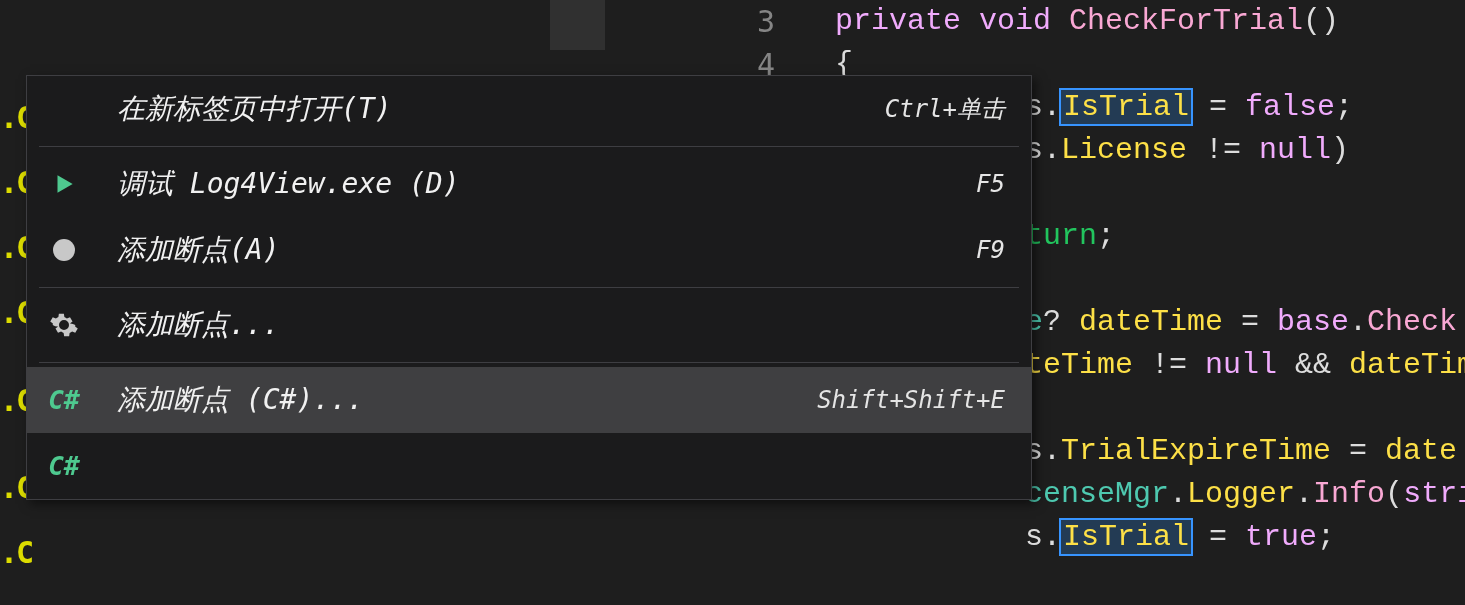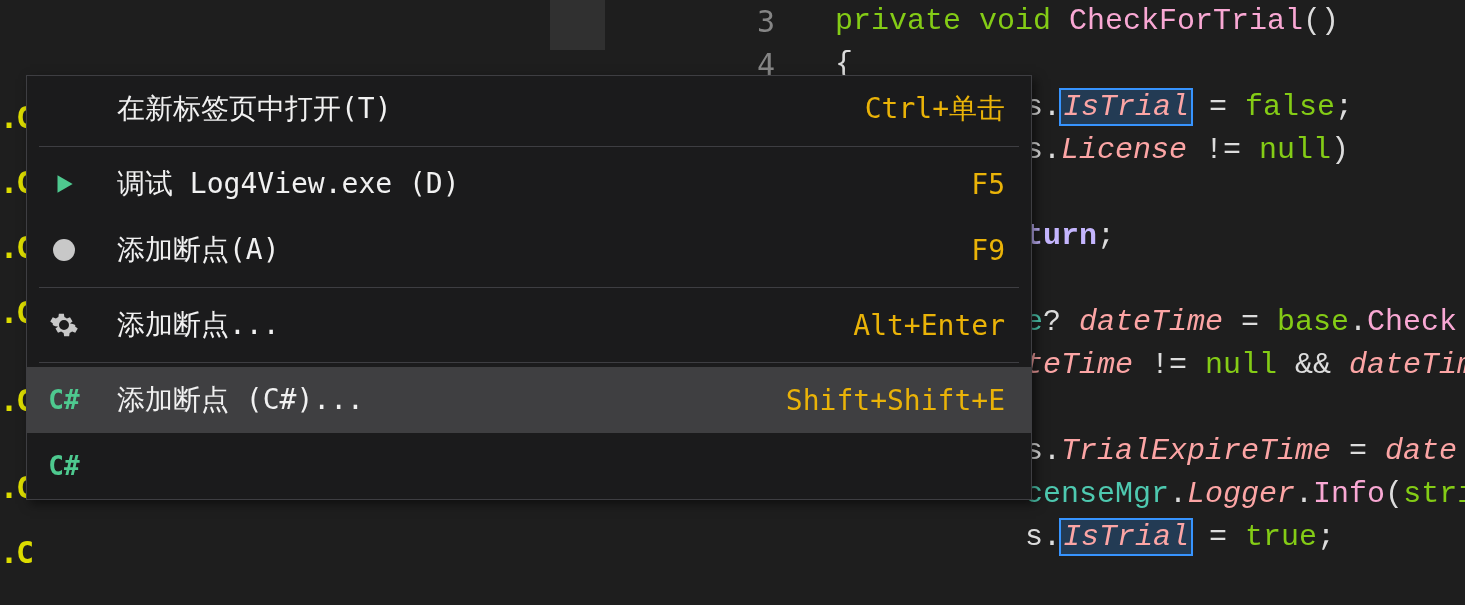--- a/index.html
+++ b/index.html
@@ -33,48 +33,49 @@
   }
   .ln-col{
     position:absolute;left:0;top:0;width:120px;text-align:right;
     color:#858585;font-family:Consolas,monospace;font-size:30px;line-height:43px;
     padding-right:20px;box-sizing:border-box;
   }
   .code-lines{
     position:absolute;left:150px;top:0;right:0;
   }
   .cl{height:43px;}
-  .kw{color:#84cc16;}
+  .kw{color:#f0abfc;}
   .fn{color:#f9a8d4;}
-  .ctl{color:#c4b5fd;font-weight:bold;}
-  .prop{color:#fca5a5;font-style:italic;}
+  .ctl{color:#22c55e;}
+  .prop{color:#fde047;}
   .op{color:#dcdcdc;}
   .obj{color:#4ec9b0;}
   .sel-box{
     border:2px solid #3794ff;background:rgba(38,79,120,.6);
     padding:0 2px;margin:0 -2px;
   }
   
   .ctx{
     position:absolute;left:26px;top:75px;width:1004px;
     background:#1b1b1c;border:1px solid #3e3e42;
     box-shadow:4px 4px 10px rgba(0,0,0,.5);
+    font-style:italic;
   }
   .ctx-item{
     display:flex;align-items:center;height:66px;
     padding:0 26px 0 14px;color:#f1f1f1;font-size:28px;
     position:relative;
   }
   .ctx-item.hover{background:#3f3f41;}
   .ctx-icon{
     width:46px;height:46px;display:flex;align-items:center;
     justify-content:center;flex-shrink:0;margin-right:30px;
   }
   .ctx-label{flex:1;}
-  .ctx-short{color:#eab308;font-size:28px;white-space:nowrap;}
+  .ctx-short{color:#e5e5e5;font-size:24px;white-space:nowrap;}
   .ctx-sep{
     height:1px;background:#3e3e42;margin:4px 12px;
   }
   
   .ico-play svg{width:26px;height:26px;}
   .ico-dot{width:22px;height:22px;border-radius:50%;background:#c8c8c8;}
   .ico-gear svg{width:30px;height:30px;}
   .ico-cs{
     font-family:Consolas,monospace;font-size:26px;font-weight:bold;
     color:#4ec98f;
@@ -124,21 +125,20 @@
       <div class="ctx-short">F9</div>
     </div>
     <div class="ctx-sep"></div>
     <div class="ctx-item">
       <div class="ctx-icon ico-gear">
         <svg viewBox="0 0 24 24">
           <path fill="#c8c8c8" d="M12 8a4 4 0 100 8 4 4 0 000-8zm9 4a7 7 0 01-.1 1.2l2.1 1.6-2 3.4-2.5-1a7 7 0 01-2 1.2l-.4 2.6h-4l-.4-2.6a7 7 0 01-2-1.2l-2.5 1-2-3.4 2.1-1.6A7 7 0 013 12a7 7 0 01.1-1.2L1 9.2l2-3.4 2.5 1a7 7 0 012-1.2L7.9 3h4l.4 2.6a7 7 0 012 1.2l2.5-1 2 3.4-2.1 1.6A7 7 0 0121 12z"></path>
         </svg>
       </div>
       <div class="ctx-label">添加断点...</div>
-      <div class="ctx-short">Alt+Enter</div>
     </div>
     <div class="ctx-sep"></div>
     <div class="ctx-item hover">
       <div class="ctx-icon">
         <span class="ico-cs">C#</span>
       </div>
       <div class="ctx-label">添加断点 (C#)...</div>
       <div class="ctx-short">Shift+Shift+E</div>
     </div>
     <div class="ctx-item">

